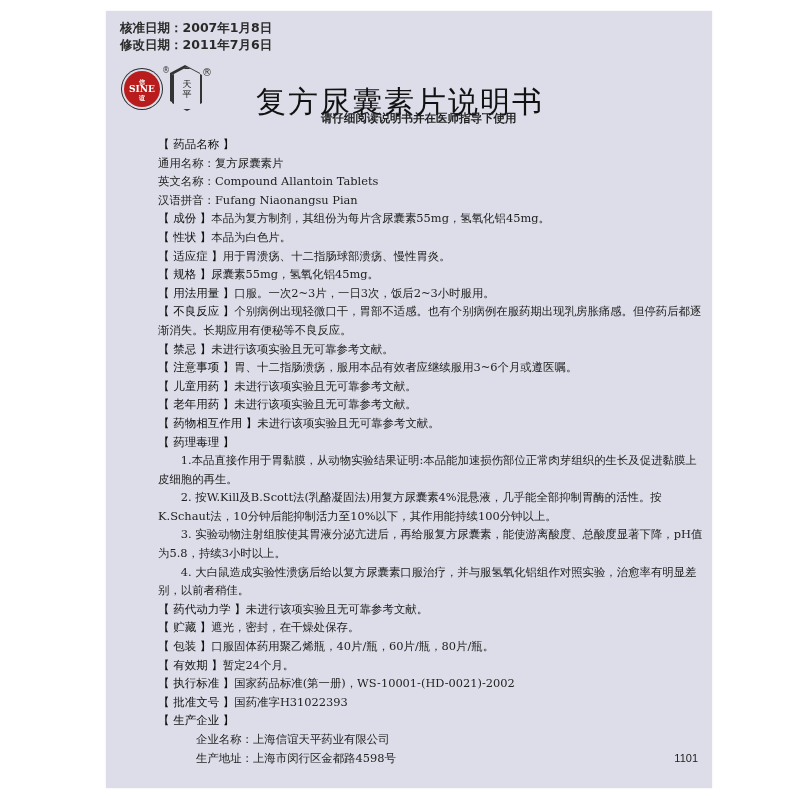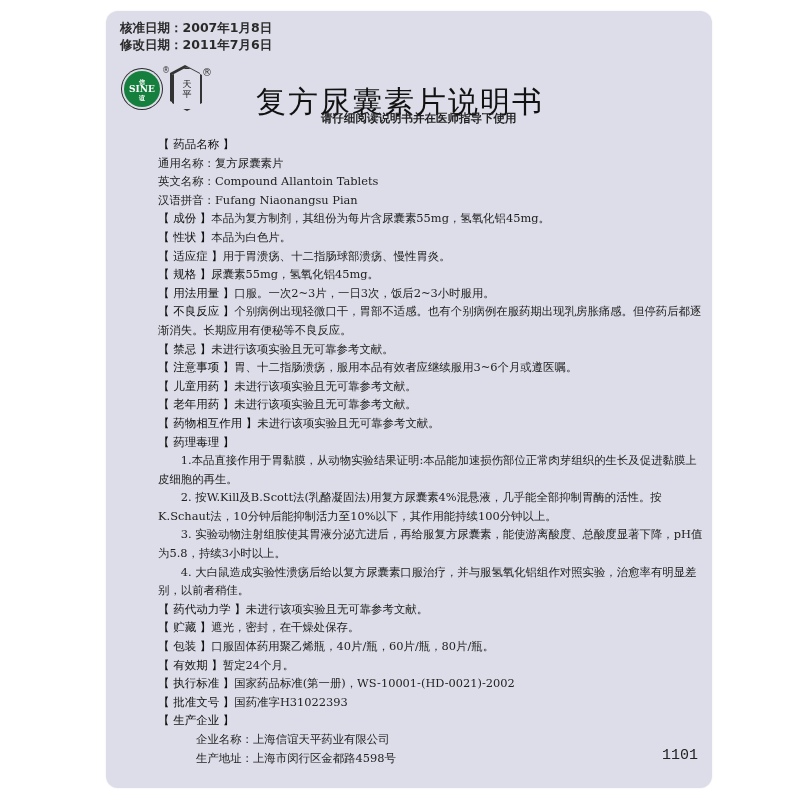--- a/index.html
+++ b/index.html
@@ -1,44 +1,44 @@
 <!DOCTYPE html>
 <html><head>
 <meta charset="utf-8">
 <style>
   html, body { margin:0; padding:0; }
   body { width:800px; height:800px; background:#ffffff; position:relative; overflow:hidden;
          font-family:"DejaVu Serif", "Liberation Serif", serif; color:#222; }
   .paper { position:absolute; left:106px; top:11px; width:606px; height:777px;
-           background:#dcdde8; box-shadow:0 0 2px rgba(0,0,0,0.08);border-radius:12px; }
+           background:#dcdde8; box-shadow:0 0 2px rgba(0,0,0,0.08); }
   .dates { position:absolute; left:14px; top:8px; font-family:"DejaVu Sans","Liberation Sans",sans-serif;
            font-size:12.5px; line-height:17px; color:#2a2a2a; font-weight:bold; }
   .logo-sine { position:absolute; left:18px; top:60px; width:36px; height:36px; border-radius:50%;
-               background:#15803d; color:#fff; display:flex; flex-direction:column; align-items:center;
+               background:#b91c1c; color:#fff; display:flex; flex-direction:column; align-items:center;
                justify-content:center; font-family:"DejaVu Serif",serif; font-weight:bold; font-size:9px; line-height:9px;
                box-shadow:0 0 0 2px #dcdde8, 0 0 0 3px #2b2b2b; }
   .logo-sine .small { font-size:6px; line-height:7px; }
   .reg { position:absolute; font-size:8px; font-family:"DejaVu Sans",sans-serif; color:#333; }
   .logo-tp { position:absolute; left:66px; top:56px; width:26px; height:40px; border:2px solid #333;
              clip-path: polygon(50% 0, 100% 18%, 100% 82%, 50% 100%, 0 82%, 0 18%);
              display:flex; flex-direction:column; align-items:center; justify-content:center;
              font-family:"DejaVu Sans",sans-serif; font-size:9px; line-height:10px; color:#222; background:#dcdde8; }
   .logo-tp-border { position:absolute; left:64px; top:54px; width:30px; height:44px; background:#333;
              clip-path: polygon(50% 0, 100% 18%, 100% 82%, 50% 100%, 0 82%, 0 18%); }
   .title { position:absolute; left:150px; top:71px; font-family:"DejaVu Sans","Liberation Sans",sans-serif;
            font-size:30px; letter-spacing:2px; color:#111; }
   .subtitle { position:absolute; left:215px; top:100px; font-family:"DejaVu Sans","Liberation Sans",sans-serif;
               font-size:11.5px; font-weight:bold; color:#222; }
   .body { position:absolute; left:10px; top:124px; width:590px; font-size:11.4px; line-height:18.6px; color:#222; }
   .row { white-space:normal;margin-left:42px; }
   .hd { font-family:"DejaVu Sans","Liberation Sans",sans-serif; font-size:11.5px; color:#111; }
   .indent { text-indent:2em; }
   .sub { padding-left:38px; }
-  .pageno { position:absolute; right:14px; bottom:24px; font-family:Liberation Mono, monospace;
-            font-size:15px; color:#222;text-align:center; }
+  .pageno { position:absolute; right:14px; bottom:24px; font-family:Liberation Sans, sans-serif;
+            font-size:11px; color:#222;text-align:center; }
 </style>
 </head>
 <body>
 
 <div class="paper">
 
   <div class="dates">
     <div><span>核准日期：</span><span>2007年1月8日</span></div>
     <div><span>修改日期：</span><span>2011年7月6日</span></div>
   </div>

